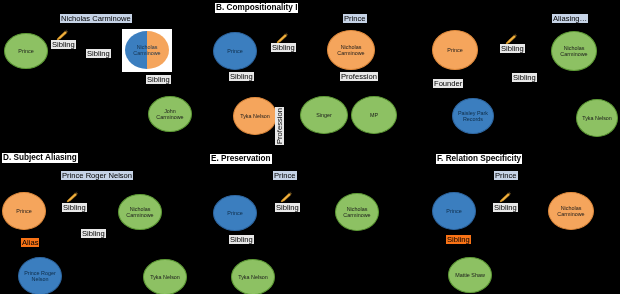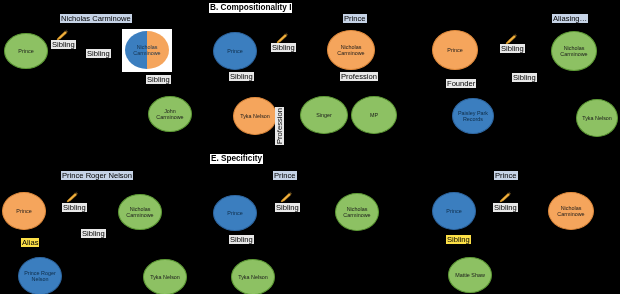--- a/index.html
+++ b/index.html
@@ -31,21 +31,21 @@
   .splitnode .half-l,.splitnode .half-r{position:absolute;top:0;bottom:0;width:50%;}
   .splitnode .half-l{left:0;background:#3b7ebf;}
   .splitnode .half-r{right:0;background:#f5a55c;}
   .splitnode span{position:relative;z-index:2;padding:0 1px;}
 
   
   .lbl{position:absolute;white-space:nowrap;padding:0 1px;
        font-size:7.6px;line-height:9px;color:#000;}
   .lbl.hl-blue{background:#c6d3e6;}
   .lbl.hl-gray{background:#e8e8e8;}
-  .lbl.hl-white{background:#fde047;}
+  .lbl.hl-white{background:#f97316;}
   .lbl.vert{transform-origin:left bottom;transform:rotate(-90deg);}
 
   .pen{position:absolute;font-size:11px;line-height:11px;
        width:13px;height:13px;}
   .pen svg{display:block;}
 </style>
 </head>
 <body>
 
 <div class="panel c1 r1">
@@ -75,21 +75,21 @@
   </div>
 
   <div class="lbl hl-gray" style="left:146px;top:75px">Sibling</div>
 
   <div class="node green" style="left:148px;top:96px;width:44px;height:36px">
     <span>John Carminowe</span>
   </div>
 </div>
 
 <div class="panel c2 r1">
-  <div class="ptitle" style="left:2px;top:3px">B. Compositionality I</div>
+  <div class="ptitle" style="left:8px;top:3px">B. Compositionality I</div>
 
   <div class="lbl hl-blue" style="left:136px;top:14px">Prince</div>
 
   <div class="node blue" style="left:6px;top:32px;width:44px;height:38px">
     <span>Prince</span>
   </div>
 
   <div class="pen" style="left:69px;top:32px">
     <svg viewBox="0 0 24 24" width="13" height="13" aria-hidden="true">
       <path d="M2 20 L8 18 L20 7 L17 4 L5 15 Z" fill="#f3b23f" stroke="#c98a1e" stroke-width="1"></path>
@@ -137,31 +137,32 @@
       <path d="M14 3 L22 1" stroke="#111" stroke-width="1.2" fill="none"></path>
     </svg>
   </div>
   <div class="lbl hl-gray" style="left:88px;top:44px">Sibling</div>
   <div class="lbl hl-gray" style="left:100px;top:73px">Sibling</div>
 
   <div class="node green" style="left:139px;top:31px;width:46px;height:40px">
     <span>Nicholas Carminowe</span>
   </div>
 
-  <div class="lbl hl-gray" style="left:34px;top:79px">Founder</div>
+  <div class="lbl hl-gray" style="left:21px;top:79px">Founder</div>
 
   <div class="node blue" style="left:40px;top:98px;width:42px;height:36px">
     <span>Paisley Park Records</span>
   </div>
   <div class="node green" style="left:164px;top:99px;width:42px;height:38px">
     <span>Tyka Nelson</span>
   </div>
 </div>
 
 <div class="panel c1 r2">
+  <div class="ptitle" style="left:2px;top:6px">D. Subject Aliasing</div>
 
   <div class="lbl hl-blue" style="left:61px;top:24px">Prince Roger Nelson</div>
 
   <div class="node orange" style="left:2px;top:45px;width:44px;height:38px">
     <span>Prince</span>
   </div>
 
   <div class="pen" style="left:66px;top:44px">
     <svg viewBox="0 0 24 24" width="13" height="13" aria-hidden="true">
       <path d="M2 20 L8 18 L20 7 L17 4 L5 15 Z" fill="#f3b23f" stroke="#c98a1e" stroke-width="1"></path>
@@ -181,21 +182,21 @@
 
   <div class="node blue" style="left:18px;top:110px;width:44px;height:38px">
     <span>Prince Roger Nelson</span>
   </div>
   <div class="node green" style="left:143px;top:112px;width:44px;height:36px">
     <span>Tyka Nelson</span>
   </div>
 </div>
 
 <div class="panel c2 r2">
-  <div class="ptitle" style="left:3px;top:7px">E. Specificity</div>
+  <div class="ptitle" style="left:3px;top:7px">E. Preservation</div>
 
   <div class="lbl hl-blue" style="left:66px;top:24px">Prince</div>
 
   <div class="node blue" style="left:6px;top:48px;width:44px;height:36px">
     <span>Prince</span>
   </div>
 
   <div class="pen" style="left:73px;top:44px">
     <svg viewBox="0 0 24 24" width="13" height="13" aria-hidden="true">
       <path d="M2 20 L8 18 L20 7 L17 4 L5 15 Z" fill="#f3b23f" stroke="#c98a1e" stroke-width="1"></path>
@@ -211,20 +212,21 @@
   </div>
 
   <div class="lbl hl-gray" style="left:22px;top:88px">Sibling</div>
 
   <div class="node green" style="left:24px;top:112px;width:44px;height:36px">
     <span>Tyka Nelson</span>
   </div>
 </div>
 
 <div class="panel c3 r2">
+  <div class="ptitle" style="left:24px;top:7px">F. Relation Specificity</div>
 
   <div class="lbl hl-blue" style="left:82px;top:24px">Prince</div>
 
   <div class="node blue" style="left:20px;top:45px;width:44px;height:38px">
     <span>Prince</span>
   </div>
 
   <div class="pen" style="left:87px;top:44px">
     <svg viewBox="0 0 24 24" width="13" height="13" aria-hidden="true">
       <path d="M2 20 L8 18 L20 7 L17 4 L5 15 Z" fill="#f3b23f" stroke="#c98a1e" stroke-width="1"></path>

